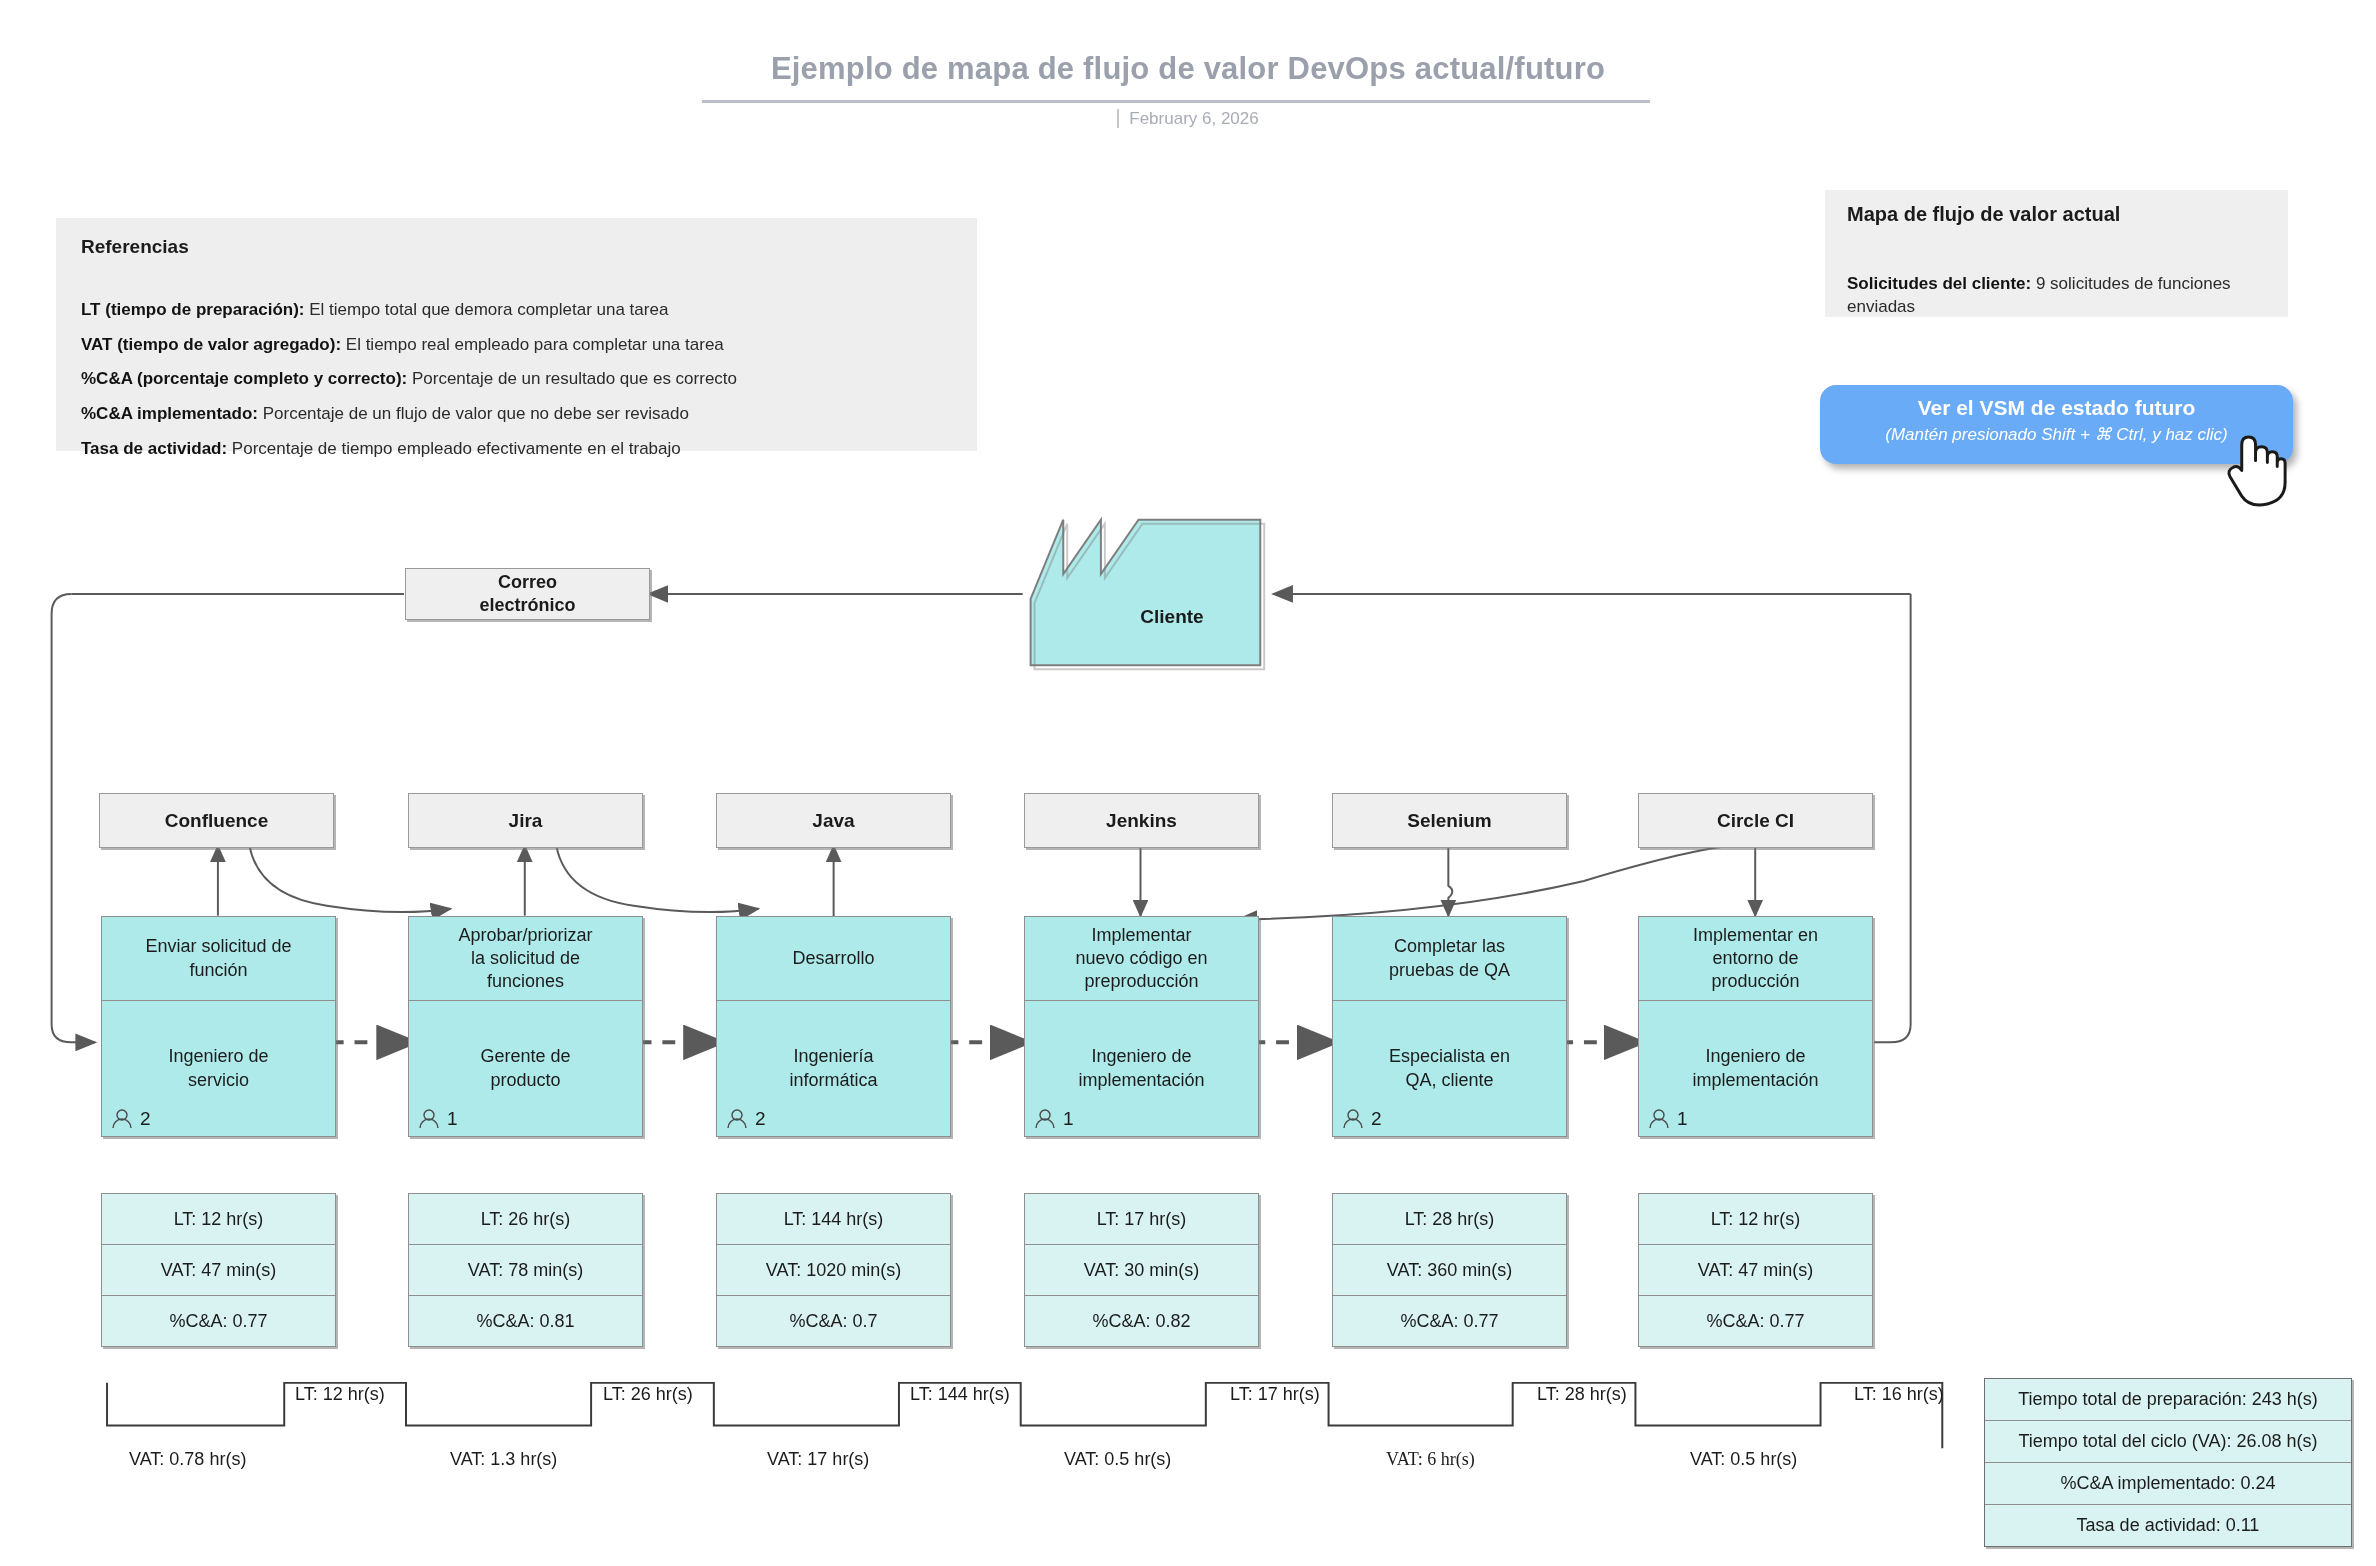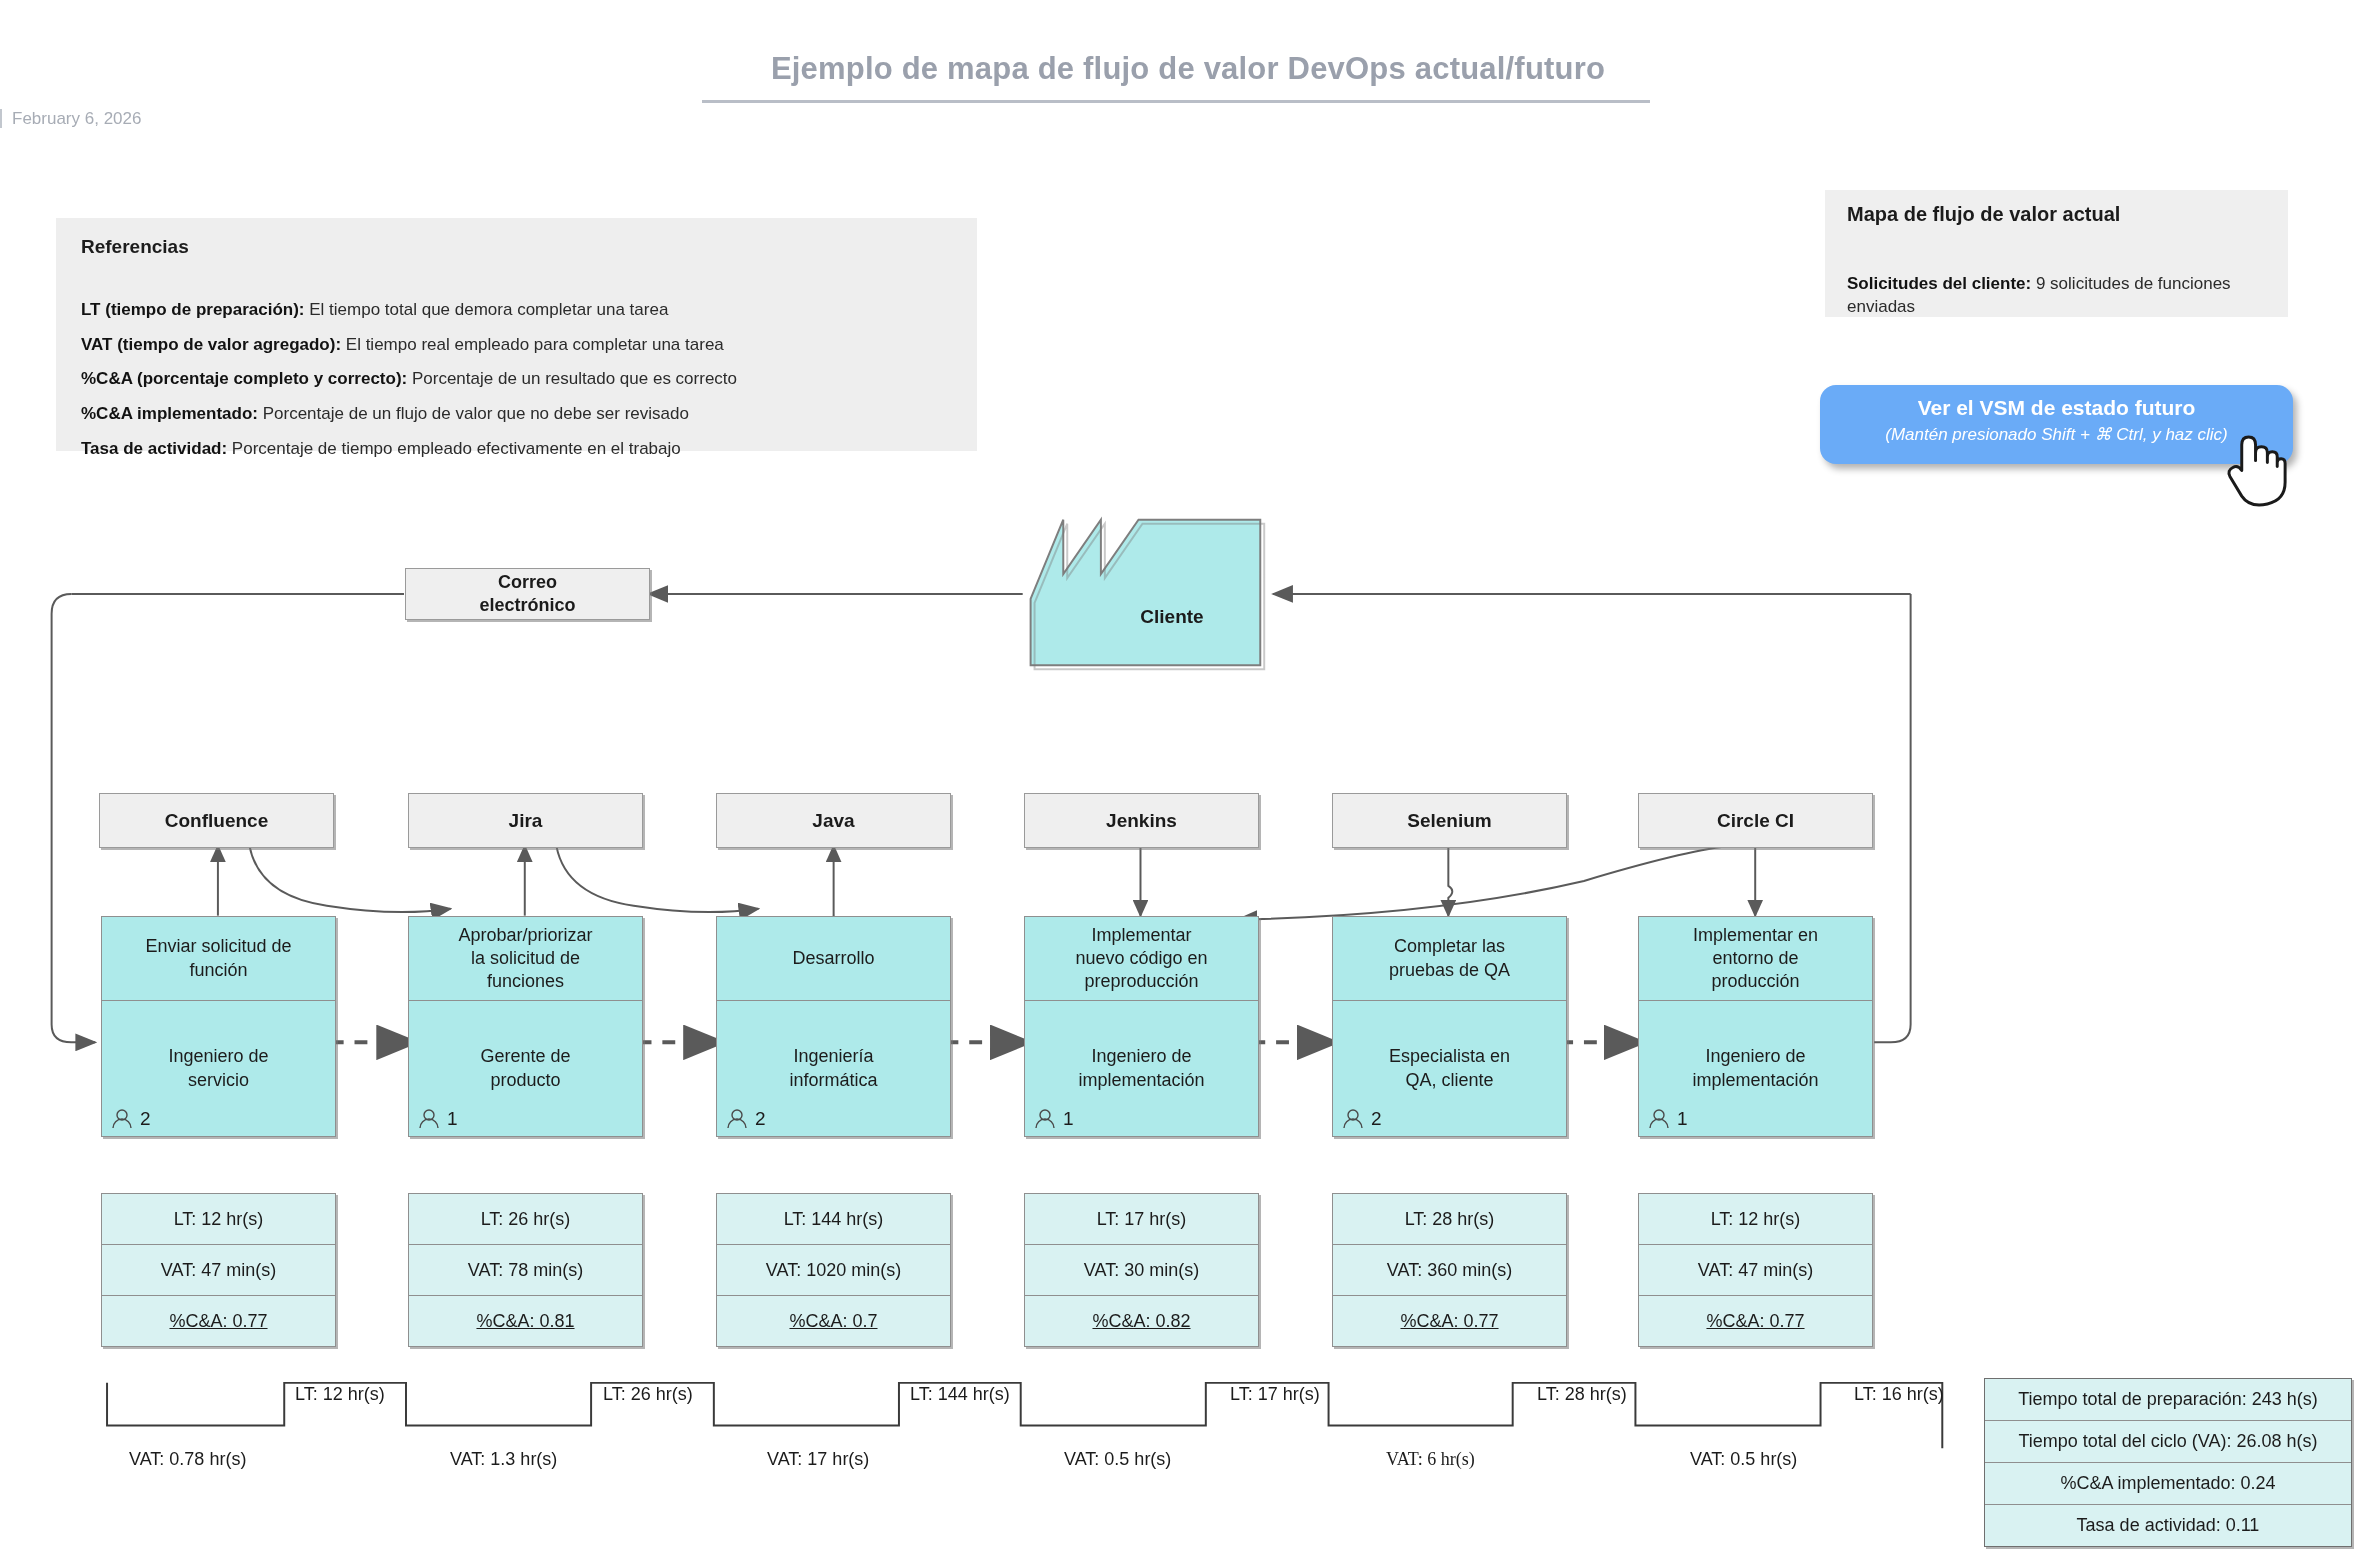--- a/index.html
+++ b/index.html
@@ -13,21 +13,21 @@
 
   
   #page-title{
     left:0;right:0;top:51px;text-align:center;
     font-size:31px;font-weight:bold;color:#9aa0ac;letter-spacing:0.2px;
   }
   #title-rule{
     left:702px;top:100px;width:948px;height:3px;background:#b9bec7;
   }
   #subtitle-wrap{
-    left:0;right:0;top:109px;
+    left:0;right:0;top:109px;text-align:center;
     font-size:17px;color:#a7acb5;
   }
   #subtitle-wrap .bar{
     display:inline-block;width:2px;height:19px;background:#c2c7ce;
     vertical-align:-4px;margin-right:10px;
   }
 
   
   #references-panel{
     left:56px;top:218px;width:921px;height:233px;background:#eeeeee;
@@ -94,21 +94,21 @@
   .count-num{font-size:19px;color:#1c1c1c;}
 
   .metric-box{
     background:#d9f2f2;border:1.5px solid #8f8f8f;
     box-shadow:2px 2px 0 rgba(120,120,120,.55);
   }
   .metric-row{
     height:50px;display:flex;align-items:center;justify-content:center;
     font-size:18px;color:#1c1c1c;border-bottom:1.5px solid #8f8f8f;
   }
-  .metric-row:last-child{border-bottom:none;text-decoration:underline;}
+  .metric-row:last-child{border-bottom:none;}
 
   .email-box{
     background:#efefef;border:1.5px solid #9a9a9a;
     box-shadow:2px 2px 0 rgba(120,120,120,.55);
     display:flex;align-items:center;justify-content:center;text-align:center;
     font-size:18px;font-weight:bold;color:#1b1b1b;line-height:1.3;
   }
   #client-label{
     left:1058px;top:606px;width:228px;text-align:center;
     font-size:19px;font-weight:bold;color:#1b1b1b;

